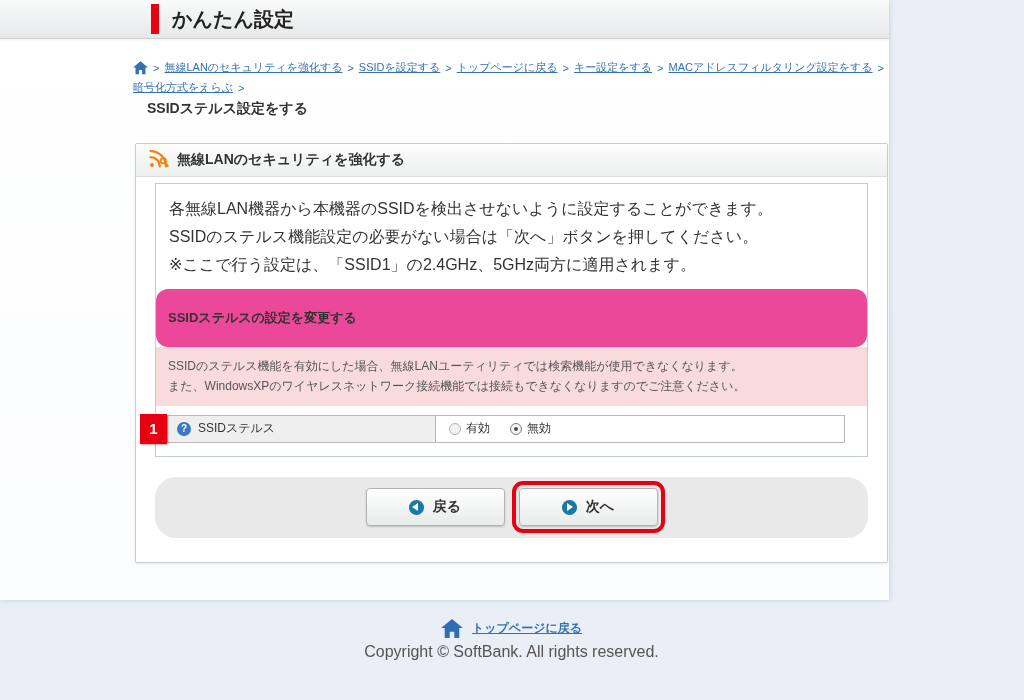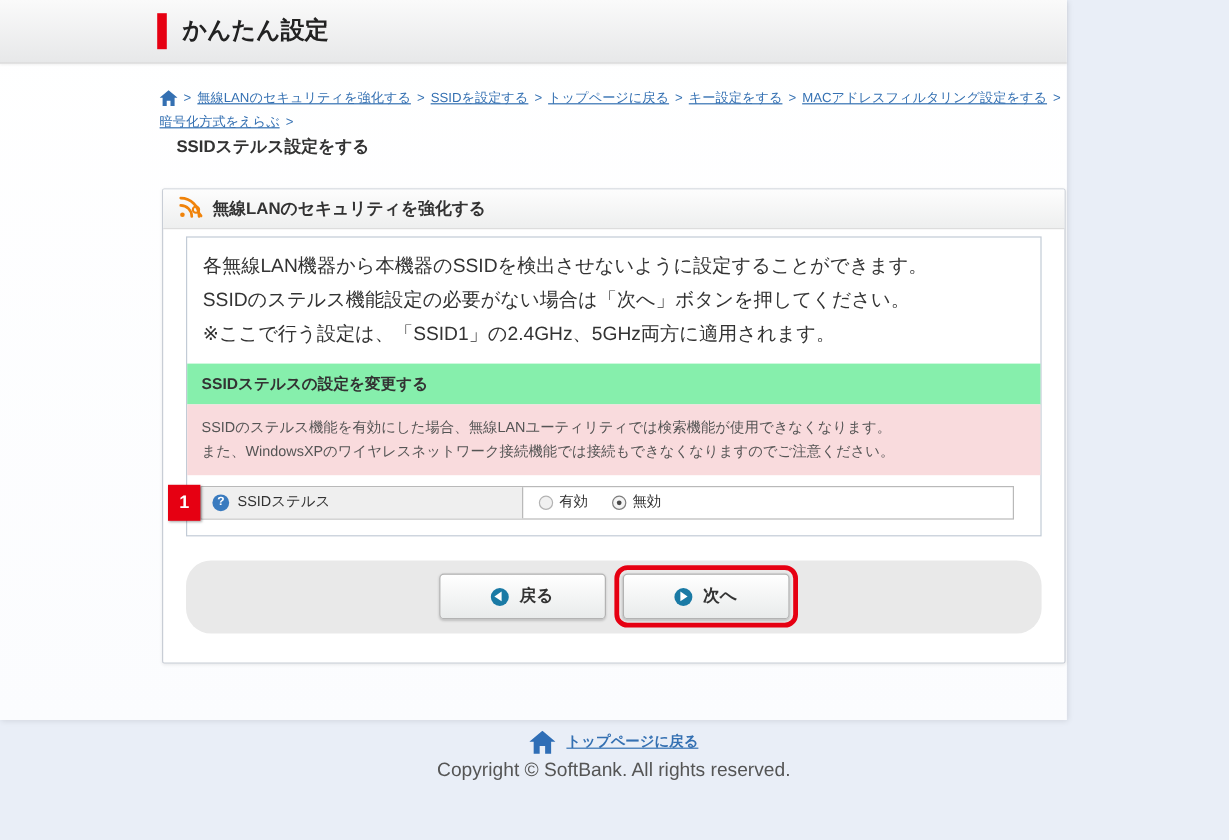--- a/index.html
+++ b/index.html
@@ -11,25 +11,25 @@
     overflow: hidden;
   }
   .page {
     width: 889px;
     height: 600px;
     background: linear-gradient(180deg, #ffffff 0%, #fbfcfe 100%);
     box-shadow: 1px 1px 5px rgba(0,0,0,0.10);
   }
   
   .app-header {
-    height: 53px;
+    height: 39px;
     background: linear-gradient(180deg, #fafafa 0%, #e7e8e9 100%);
     border-bottom: 1px solid #cfcfcf;
     box-shadow: 0 1px 2px rgba(0,0,0,0.06);
-    display: flex; align-items: center;
+    display: flex; align-items: center; padding-left: 20px;
   }
   .app-title {
     margin-left: 131px;
     border-left: 8px solid #e60012;
     padding-left: 13px;
     font-size: 20px;
     font-weight: bold;
     line-height: 30px;
     color: #222;
   }
@@ -55,23 +55,23 @@
     display: flex; align-items: center; gap: 8px;
     padding-left: 12px;
     background: linear-gradient(180deg, #fdfdfd 0%, #eeefef 100%);
     border-bottom: 1px solid #dddddd;
     font-size: 14px; font-weight: bold; color: #333;
   }
   .panel-body { padding: 6px 19px 24px 19px; }
   .inner-box { border: 1px solid #c2cbd6; }
   .desc { padding: 11px 13px 10px 13px; font-size: 16px; color: #333; line-height: 1.75; }
   .section-header {
-    background: #86efac;
-    padding: 8px 12px;
-    font-size: 13px; font-weight: bold; color: #333;
+    background: #ec4899;
+    padding: 20px 12px;
+    font-size: 13px; font-weight: bold; color: #333; border-radius: 12px;
   }
   .warning {
     background: #f9dbdd;
     padding: 9px 12px;
     font-size: 12px; color: #555; line-height: 1.7;
   }
   .row-wrap { position: relative; margin: 9px 22px 13px 11px; }
   .step-badge {
     position: absolute; left: -27px; top: -1px;
     width: 27px; height: 30px;

